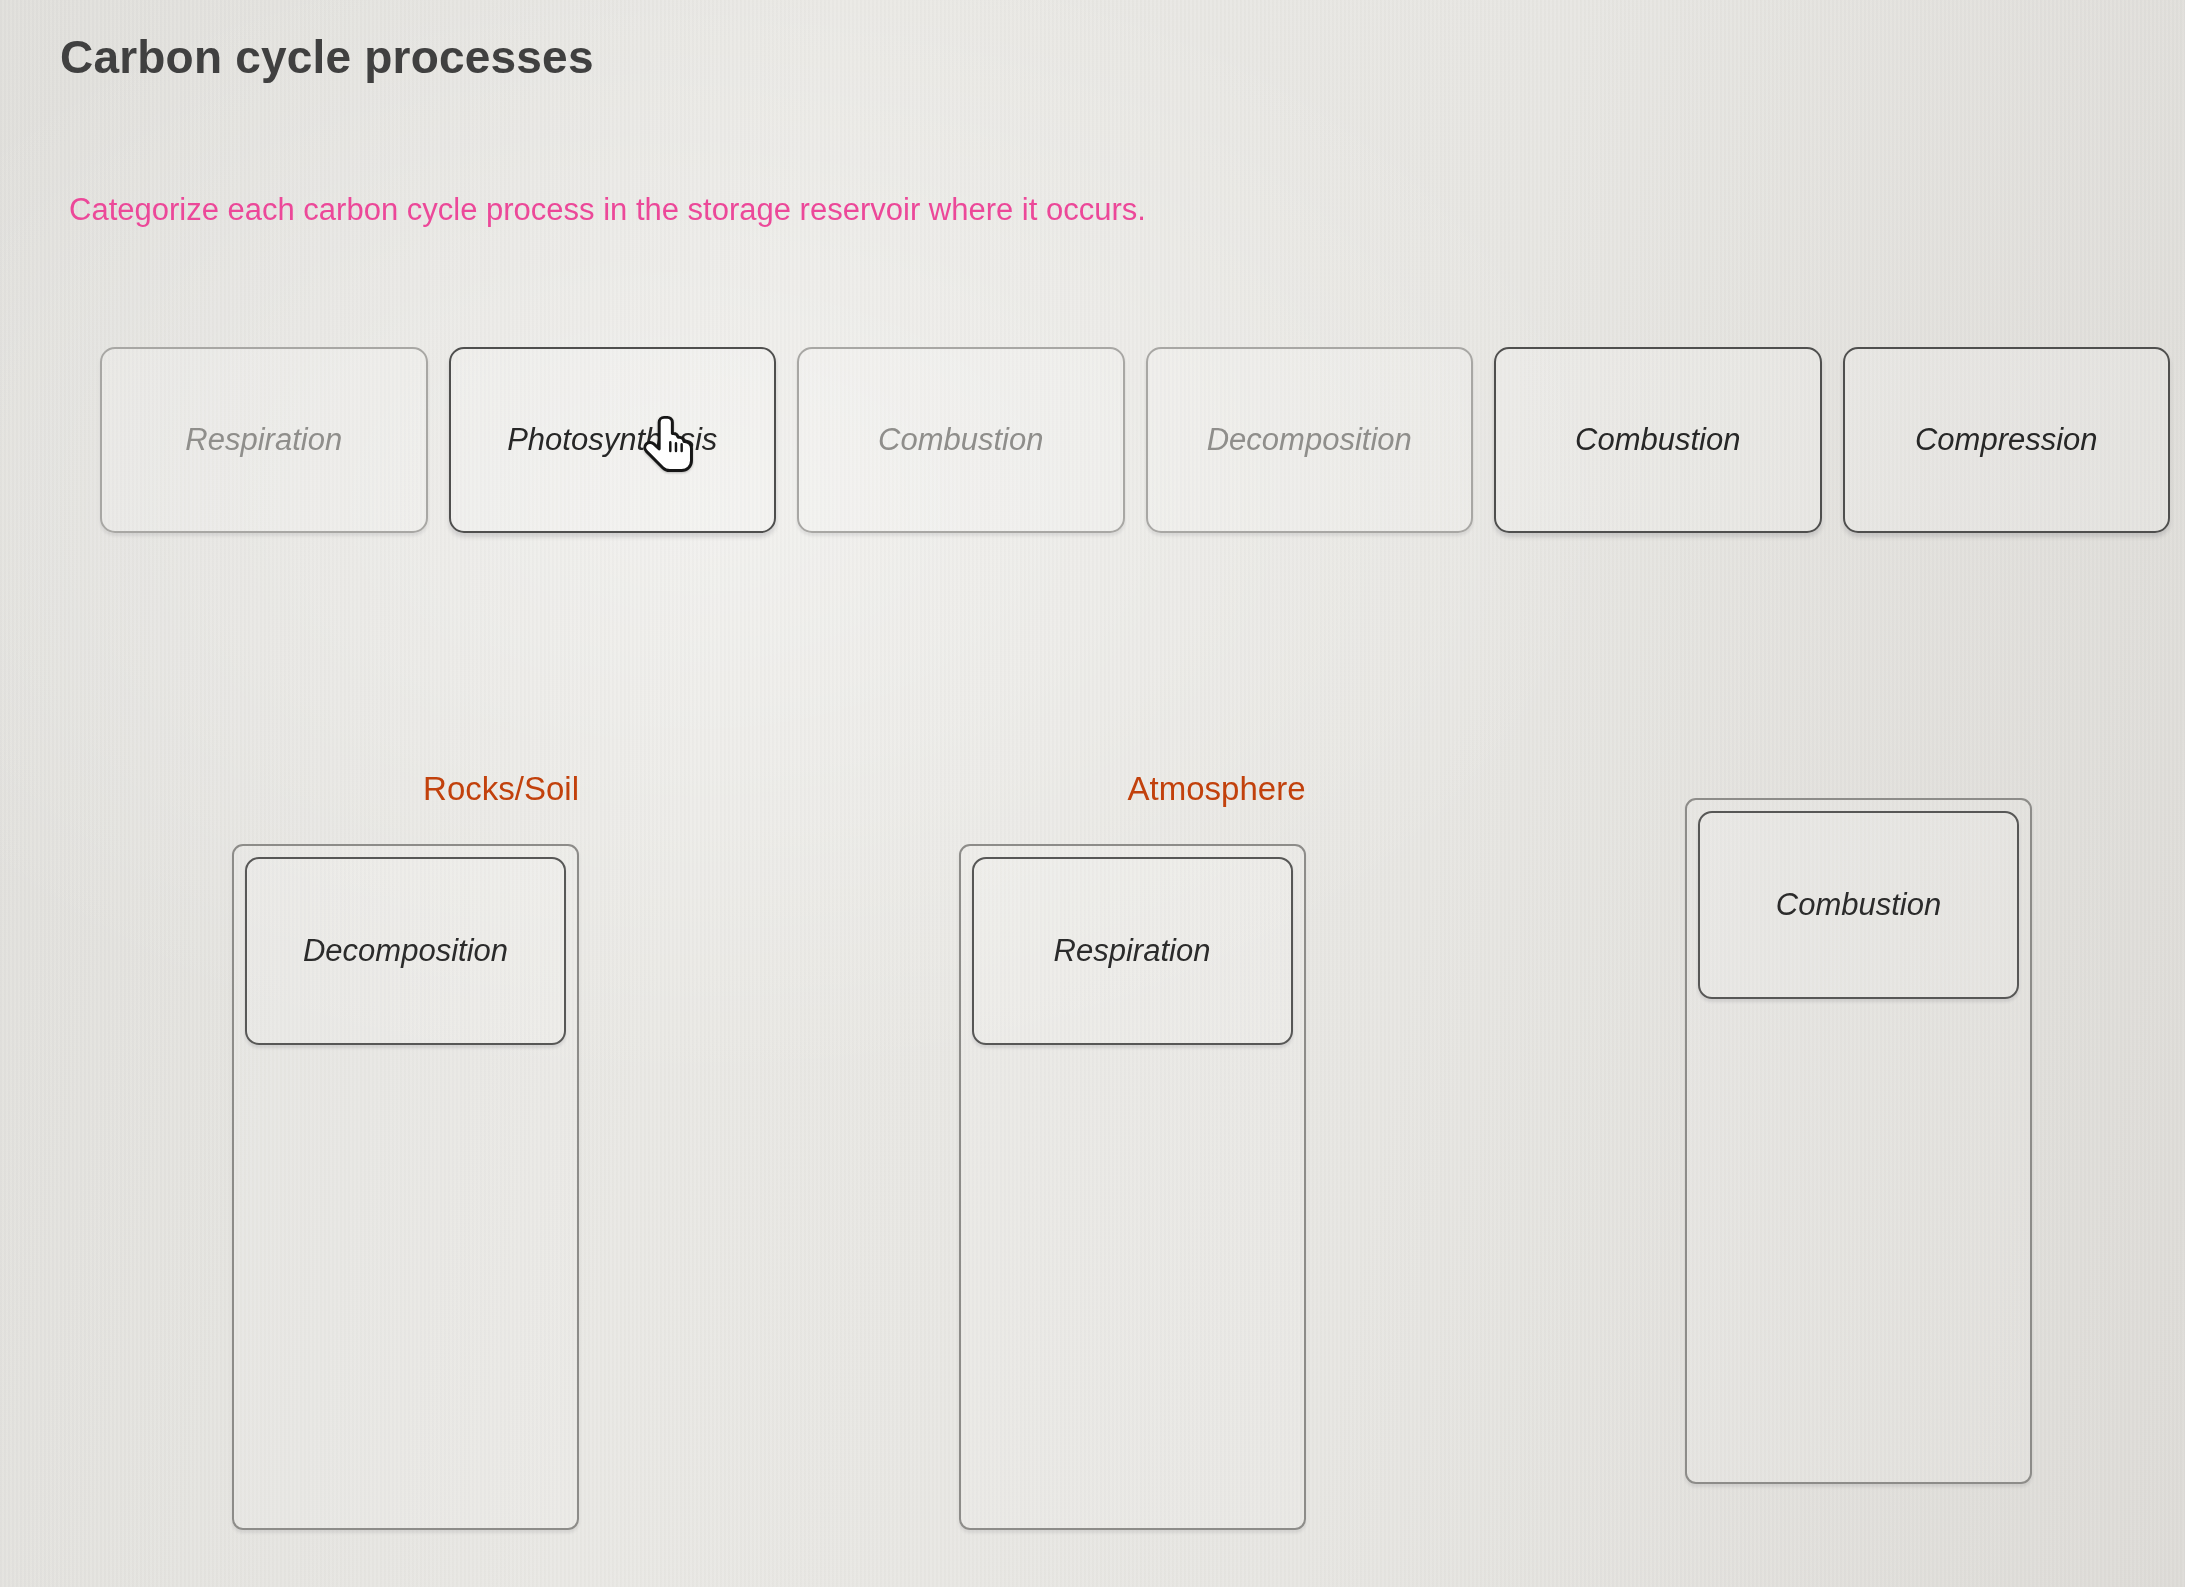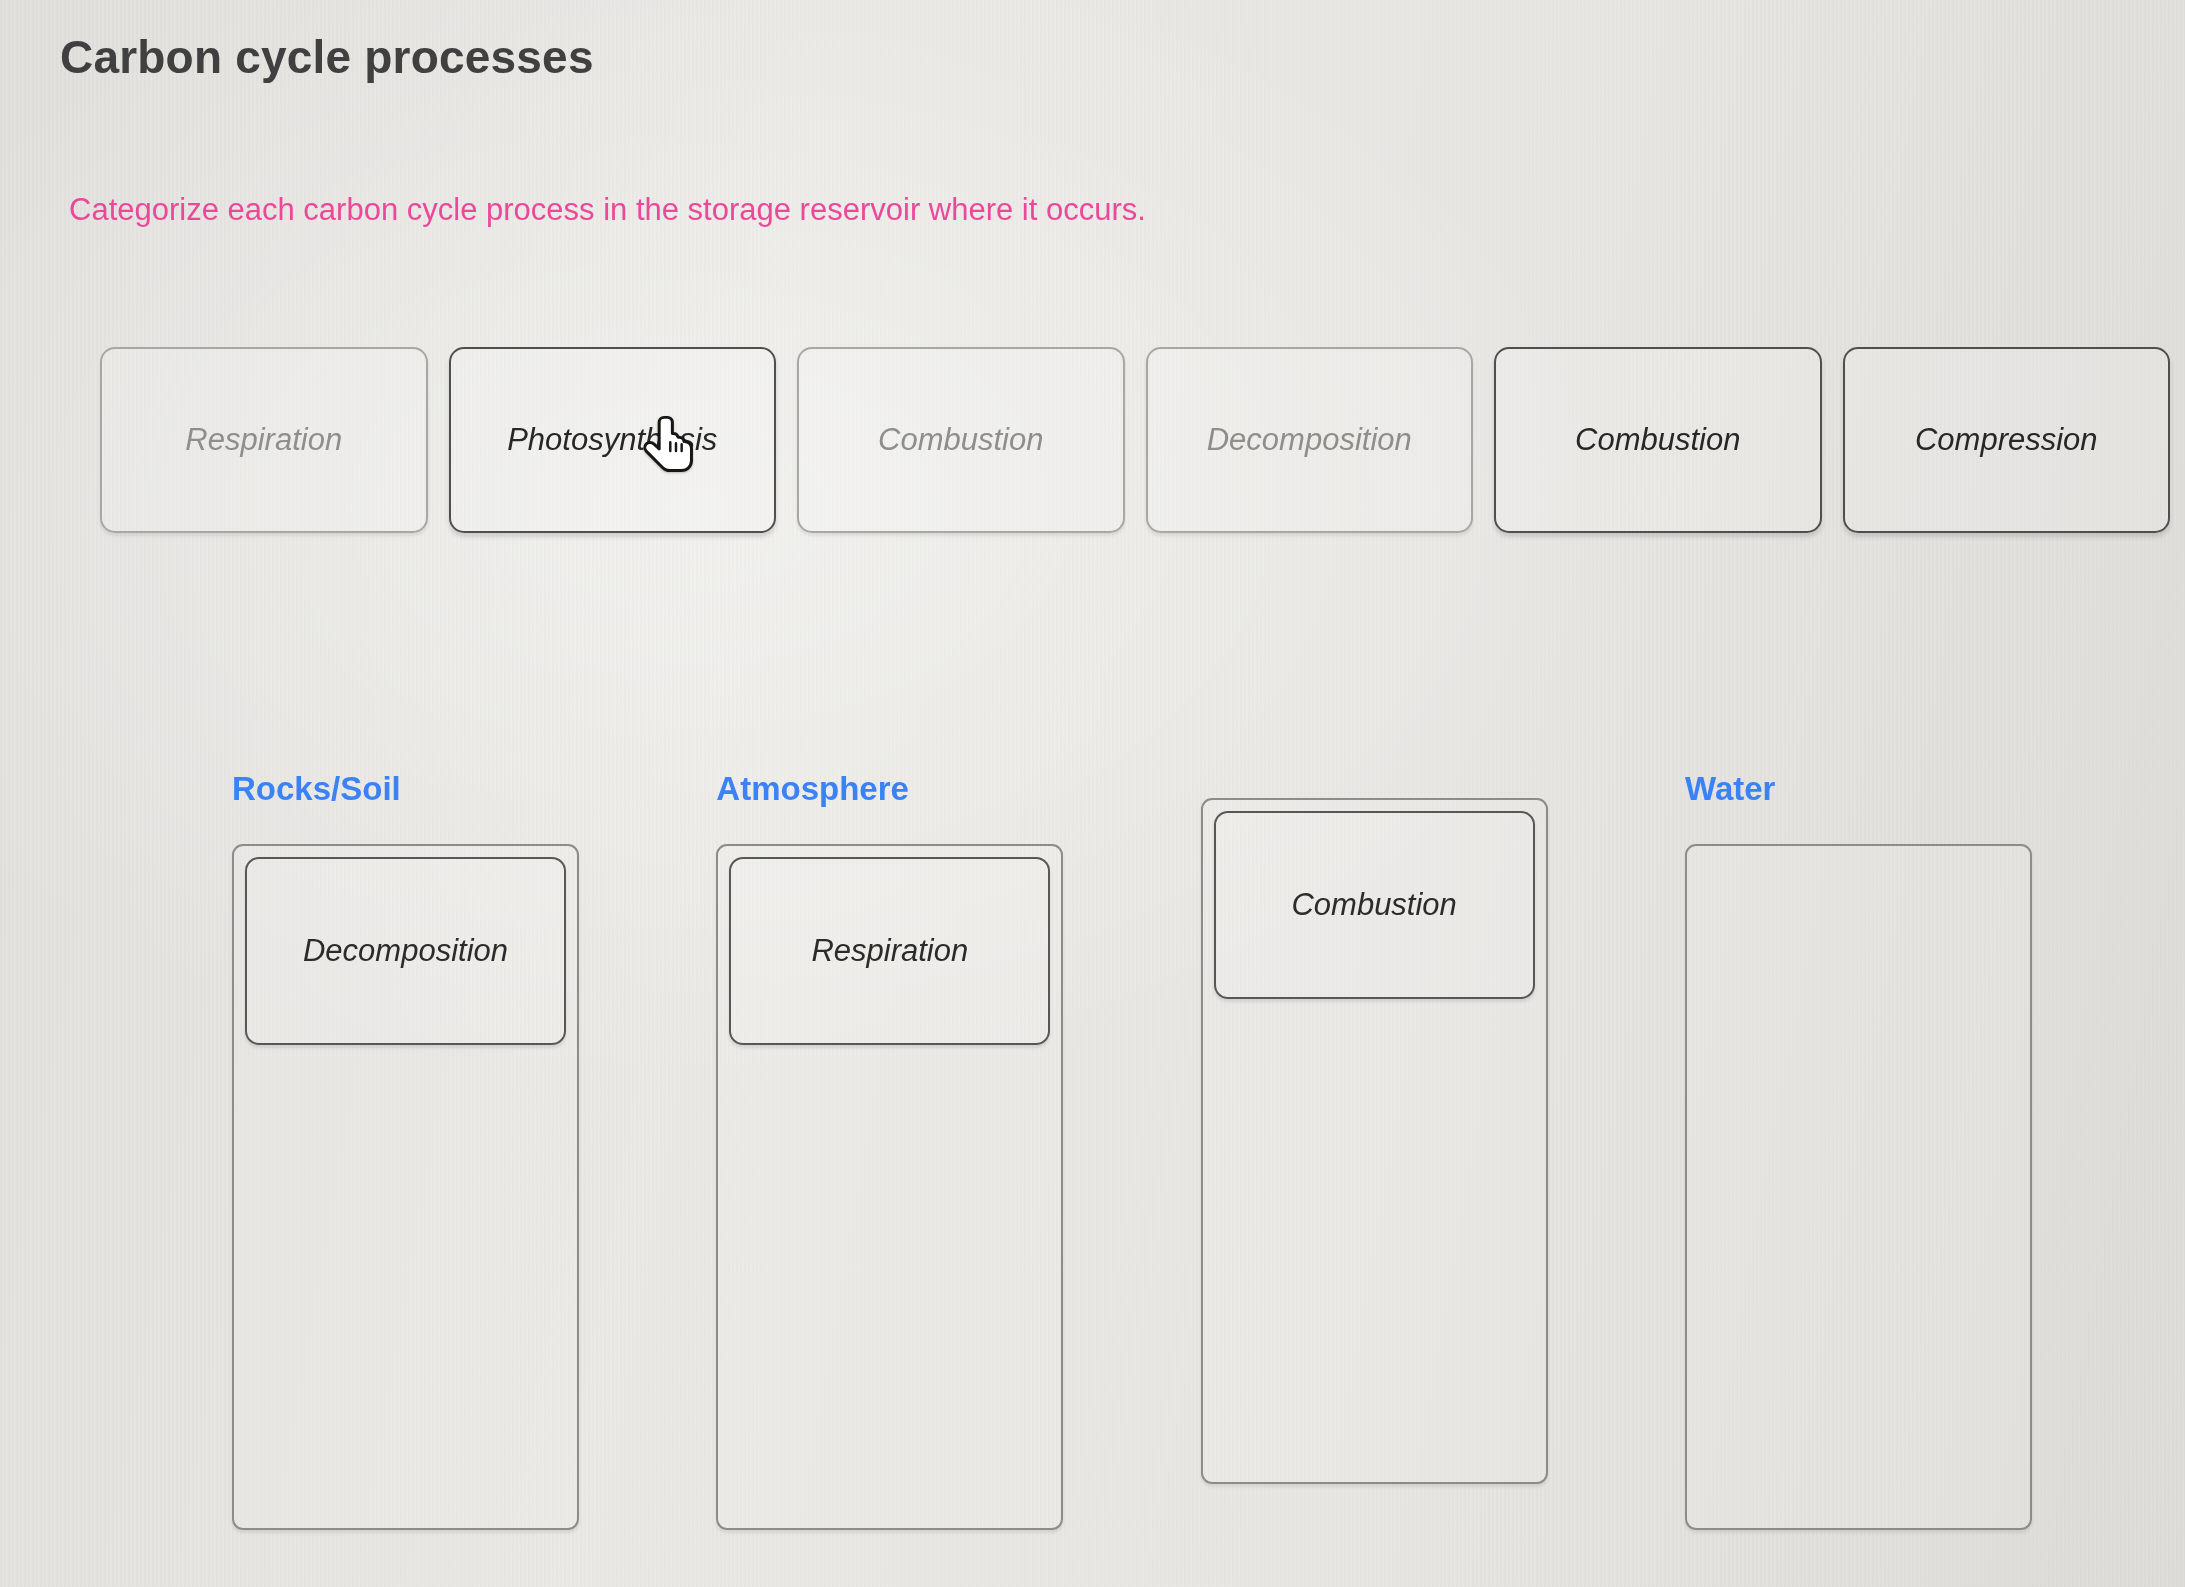--- a/index.html
+++ b/index.html
@@ -84,24 +84,24 @@
     width: 1800px;
     display: flex;
     justify-content: space-between;
   }
 
   .category {
     width: 347px;
   }
 
   .category-label {
-    text-align: left;
+    text-align: right;
     font-size: 33px;
-    font-weight: bold;
-    color: #3b82f6;
+    font-weight: normal;
+    color: #c2410c;
     height: 46px;
     line-height: 46px;
   }
 
   .dropzone {
     margin-top: 32px;
     height: 686px;
     box-sizing: border-box;
     border: 2px solid #8d8c89;
     border-radius: 11px;
@@ -159,24 +159,20 @@
       <div class="category-label">Atmosphere</div>
       <div class="dropzone">
         <div class="chip placed">Respiration</div>
       </div>
     </div>
     <div class="category">
       <div class="dropzone">
         <div class="chip placed">Combustion</div>
       </div>
     </div>
-    <div class="category">
-      <div class="category-label">Water</div>
-      <div class="dropzone"></div>
-    </div>
   </div>
 
 <div class="cursor">
   <svg viewBox="0 0 24 30" width="62" height="88" aria-hidden="true">
     <path d="M10.1 1.6c-1.05 0-1.9.85-1.9 1.9v10.3l-2.1-1.95c-.85-.78-2.15-.74-2.92.1-.74.82-.68 2.06.1 2.82l6.3 6.3c.72.72 1.7 1.13 2.72 1.13h4.6c2.1 0 3.8-1.7 3.8-3.8v-4.9c0-1.45-1.18-2.6-2.62-2.6h-.28c-.12-.92-.92-1.62-1.87-1.62h-.42c-.2-.8-.94-1.4-1.8-1.4h-.41V3.5c0-1.05-.85-1.9-1.9-1.9z" fill="#ffffff" stroke="#161616" stroke-width="1.15" stroke-linejoin="round"></path>
     <path d="M12.5 11.2v3.4 M14.7 11.6v3 M16.9 12v2.6" fill="none" stroke="#161616" stroke-width="0.95" stroke-linecap="round"></path>
   </svg>
 </div>
 
 </body></html>

